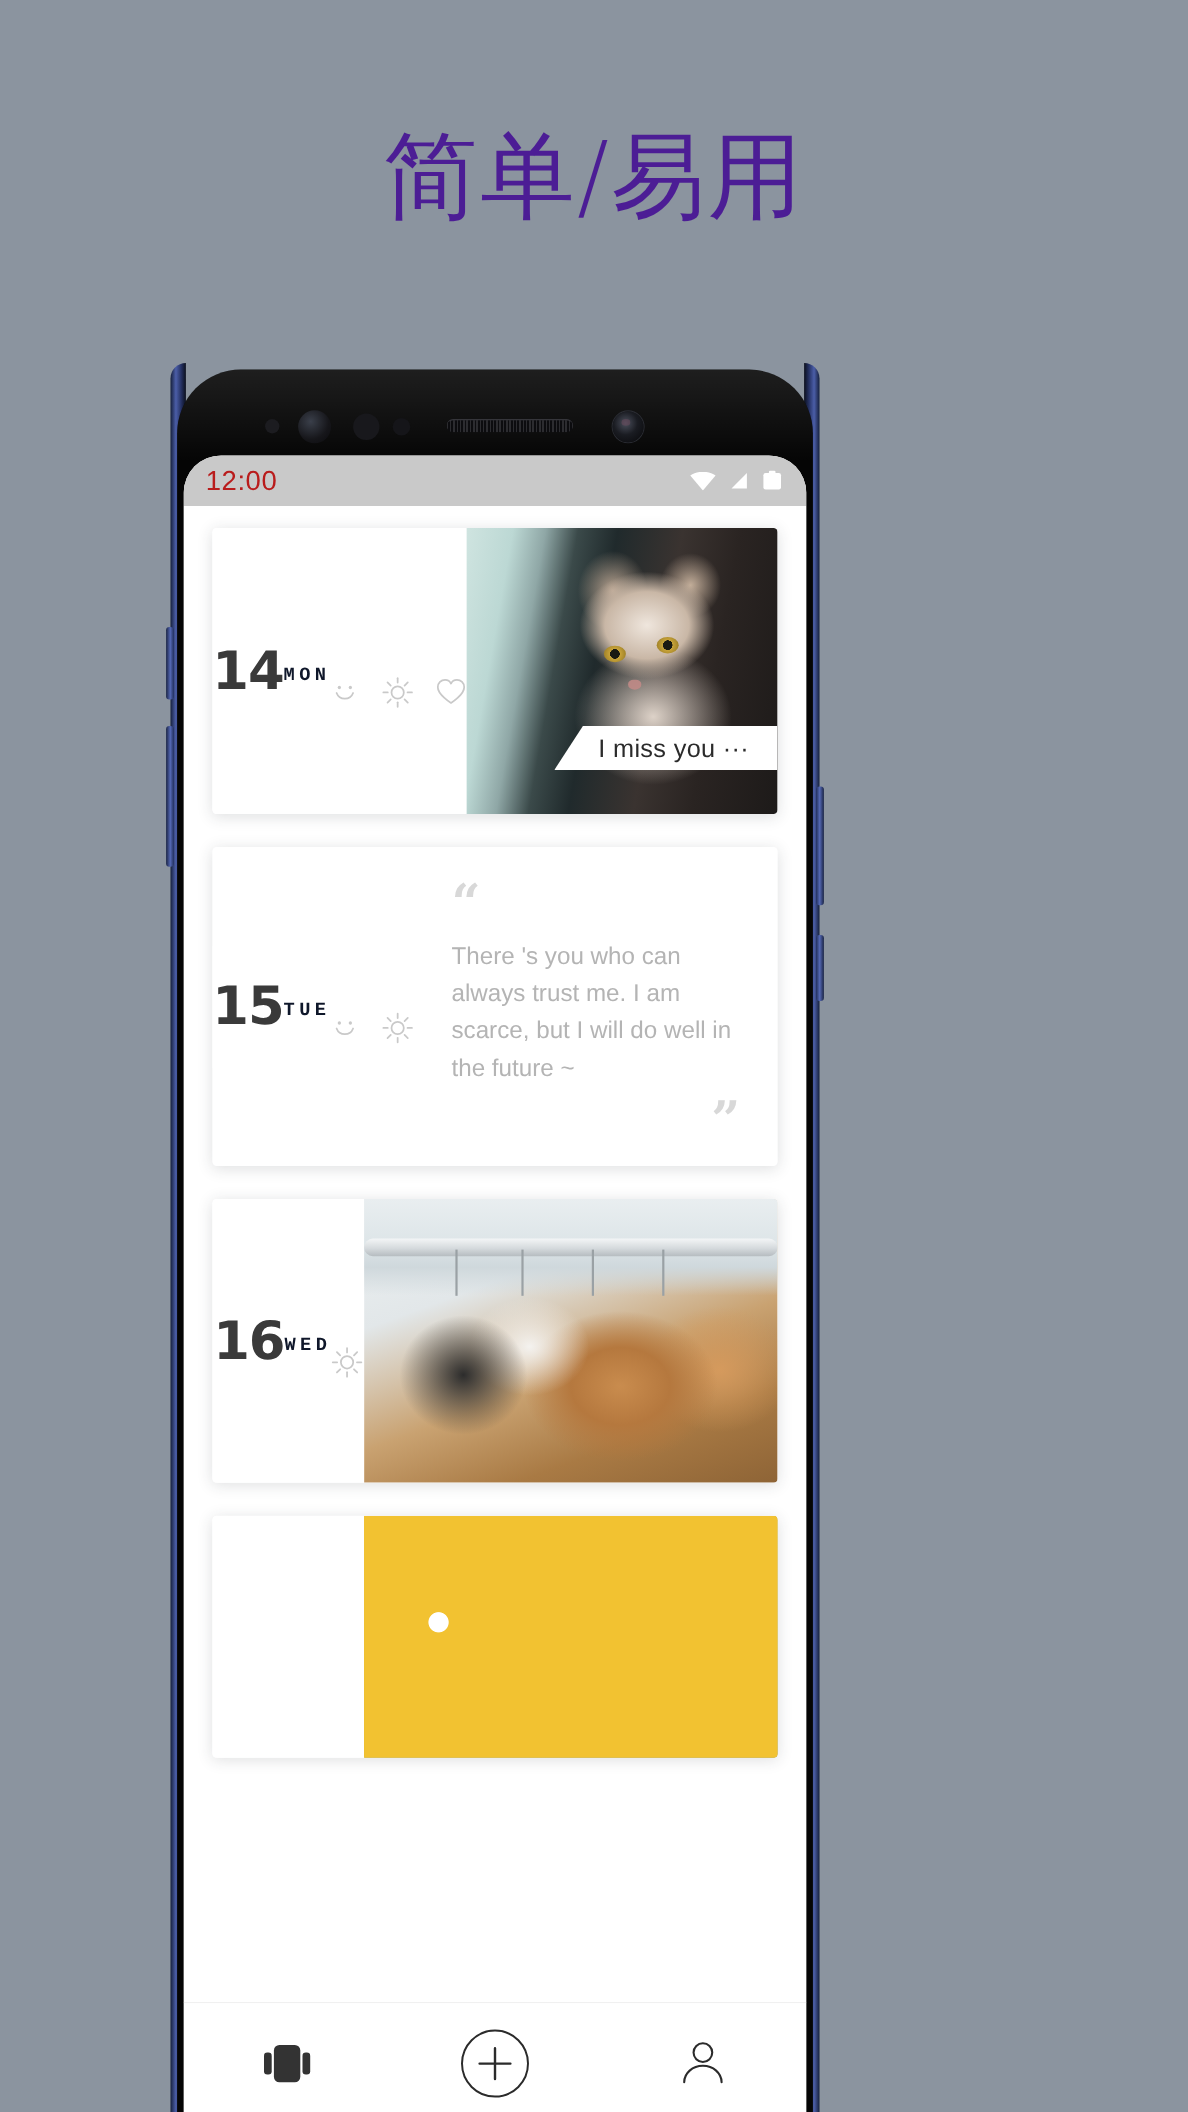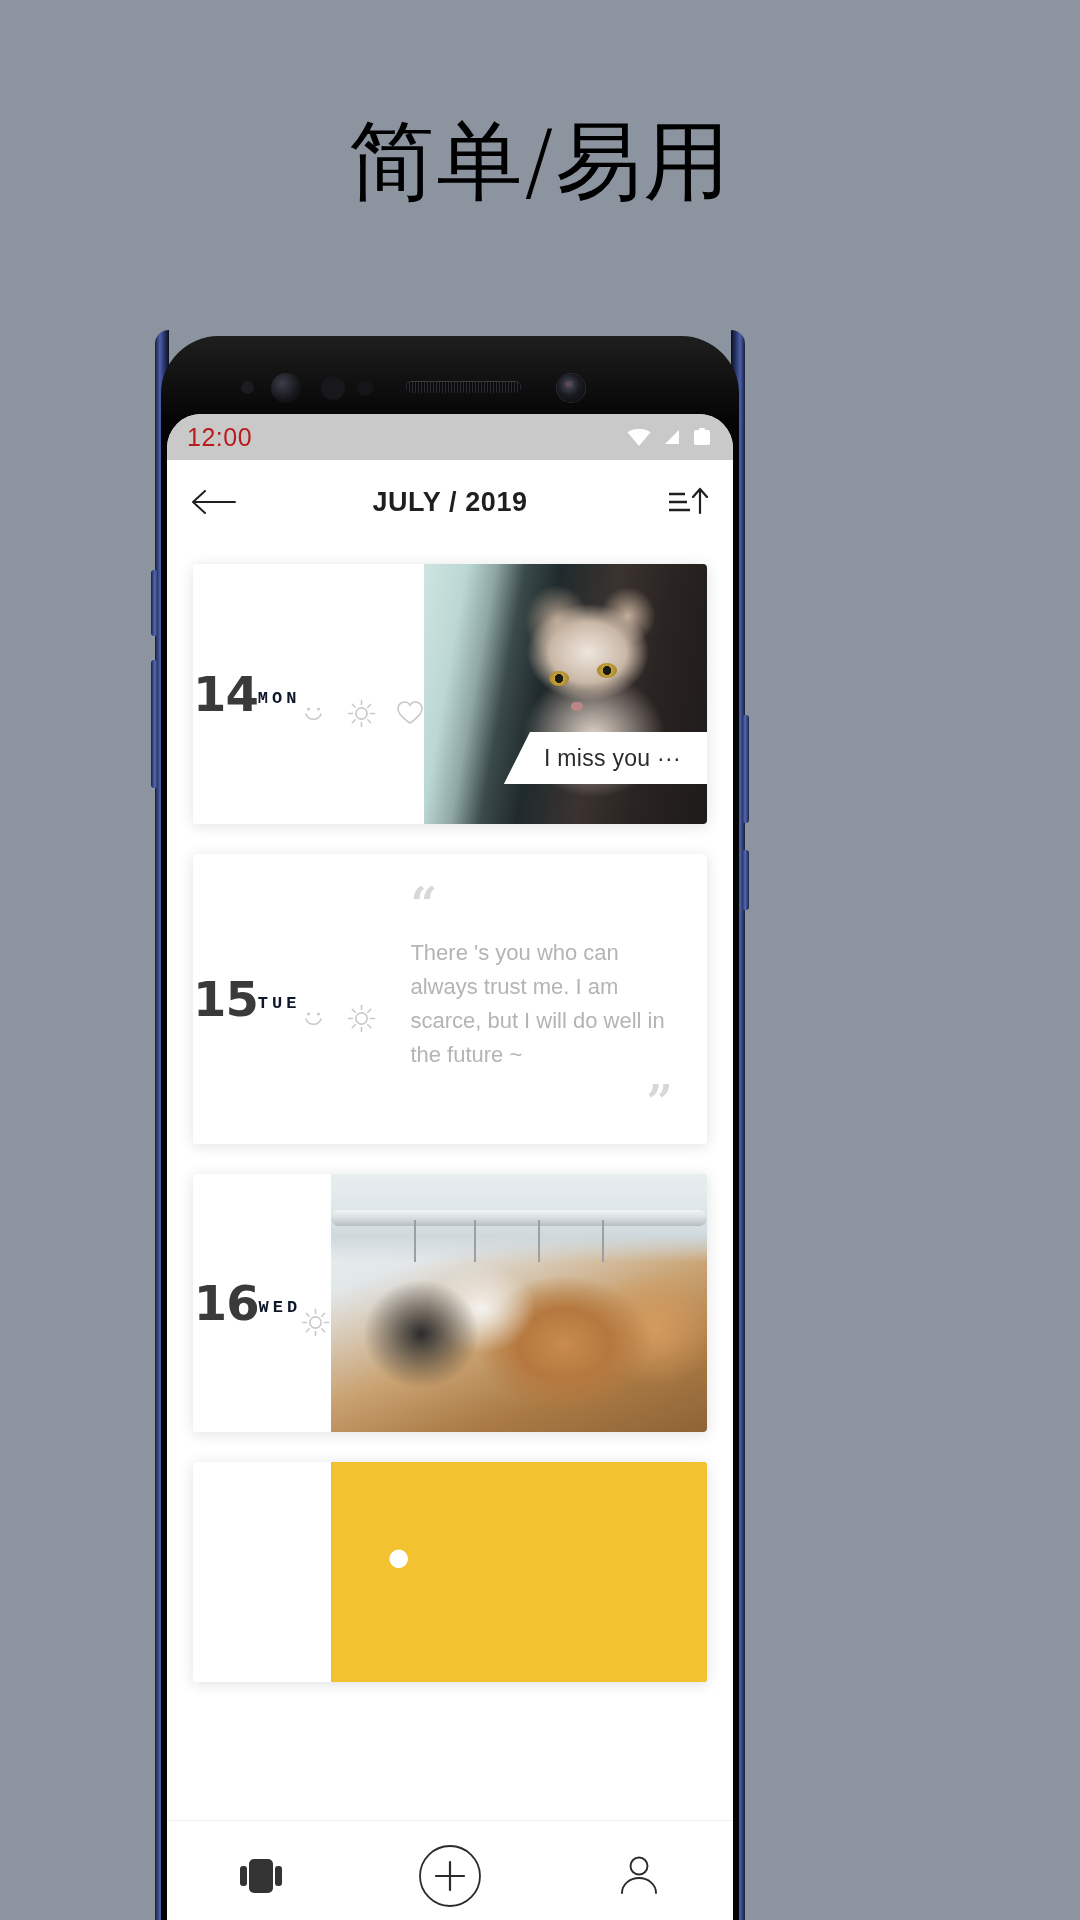--- a/index.html
+++ b/index.html
@@ -7,21 +7,21 @@
   body {
     font-family:"Liberation Sans", sans-serif;
     background:#8b949f;
     position:relative;
   }
 
   
   .headline {
     position:absolute; top:112px; left:0; width:1080px;
     text-align:center;
-    color:#000000;
+    color:#4c1d95;
     font-size:86px;
     font-weight:300;
     letter-spacing:2px;
     line-height:1.15;
     font-family:"DejaVu Sans", sans-serif;
   }
 
   
   .phone {
     position:absolute;
@@ -229,21 +229,21 @@
       radial-gradient(circle 7px at 18% 44%, #f2c231 0%, #f2c231 100%),
       radial-gradient(circle 22px at 70% 52%, #ffffff 0%, #ffffff 55%, rgba(255,255,255,0) 60%),
       radial-gradient(circle 9px at 70% 52%, #f0bd2c 0%, #f0bd2c 100%),
       radial-gradient(circle 13px at 47% 30%, #fdfdfb 0%, #fdfdfb 55%, rgba(255,255,255,0) 60%),
       radial-gradient(ellipse 40% 60% at 88% 70%, #cfd88a 0%, rgba(207,216,138,0) 70%),
       linear-gradient(165deg, #b9c78e 0%, #9db070 26%, #7e9455 52%, #62793f 78%, #4a5f2e 100%);
   }
 
   .caption {
     position:absolute; right:0; bottom:40px;
-    height:52px;
+    height:40px;
     background:#ffffff;
     display:flex; align-items:center;
     padding:0 26px 0 40px;
     font-size:23px; color:#2b2b2b;
     letter-spacing:.3px;
     clip-path:polygon(26px 0, 100% 0, 100% 100%, 0 100%);
     box-shadow:0 2px 8px rgba(0,0,0,.18);
     white-space:nowrap;
   }
 
@@ -322,30 +322,20 @@
           <svg class="ic-sig" viewBox="0 0 18 16">
             <path d="M17 1 L17 15 L3 15 Z" fill="#ffffff"></path>
           </svg>
           <svg class="ic-batt" viewBox="0 0 22 22">
             <rect x="3" y="4" width="16" height="15" rx="2" fill="#ffffff"></rect>
             <rect x="8" y="2" width="6" height="3" rx="1" fill="#ffffff"></rect>
           </svg>
         </div>
       </div>
 
-      <div class="appbar">
-        <svg class="back-arrow" viewBox="0 0 46 26">
-          <path d="M2 13 L44 13 M2 13 L14 2 M2 13 L14 24" stroke="#1f1f1f" stroke-width="2" fill="none" stroke-linecap="round" stroke-linejoin="round"></path>
-        </svg>
-        <div class="appbar-title">JULY / 2019</div>
-        <svg class="sort-icon" viewBox="0 0 42 34">
-          <path d="M2 9 H18 M2 17 H20 M2 25 H23" stroke="#1f1f1f" stroke-width="2.4" stroke-linecap="butt"></path>
-          <path d="M33 28 L33 4 M33 4 L26 12 M33 4 L40 12" stroke="#1f1f1f" stroke-width="2.2" fill="none" stroke-linecap="round" stroke-linejoin="round"></path>
-        </svg>
-      </div>
 
       <div class="feed">
 
         <div class="card" style="height:260px;">
           <div class="card-left">
             <div class="daynum">14</div>
             <div class="dayname">MON</div>
             <div class="mood-row">
               <svg width="27" height="27" viewBox="0 0 27 27">
                 <circle cx="8.5" cy="9" r="1.5" fill="#c9c9c9"></circle>

